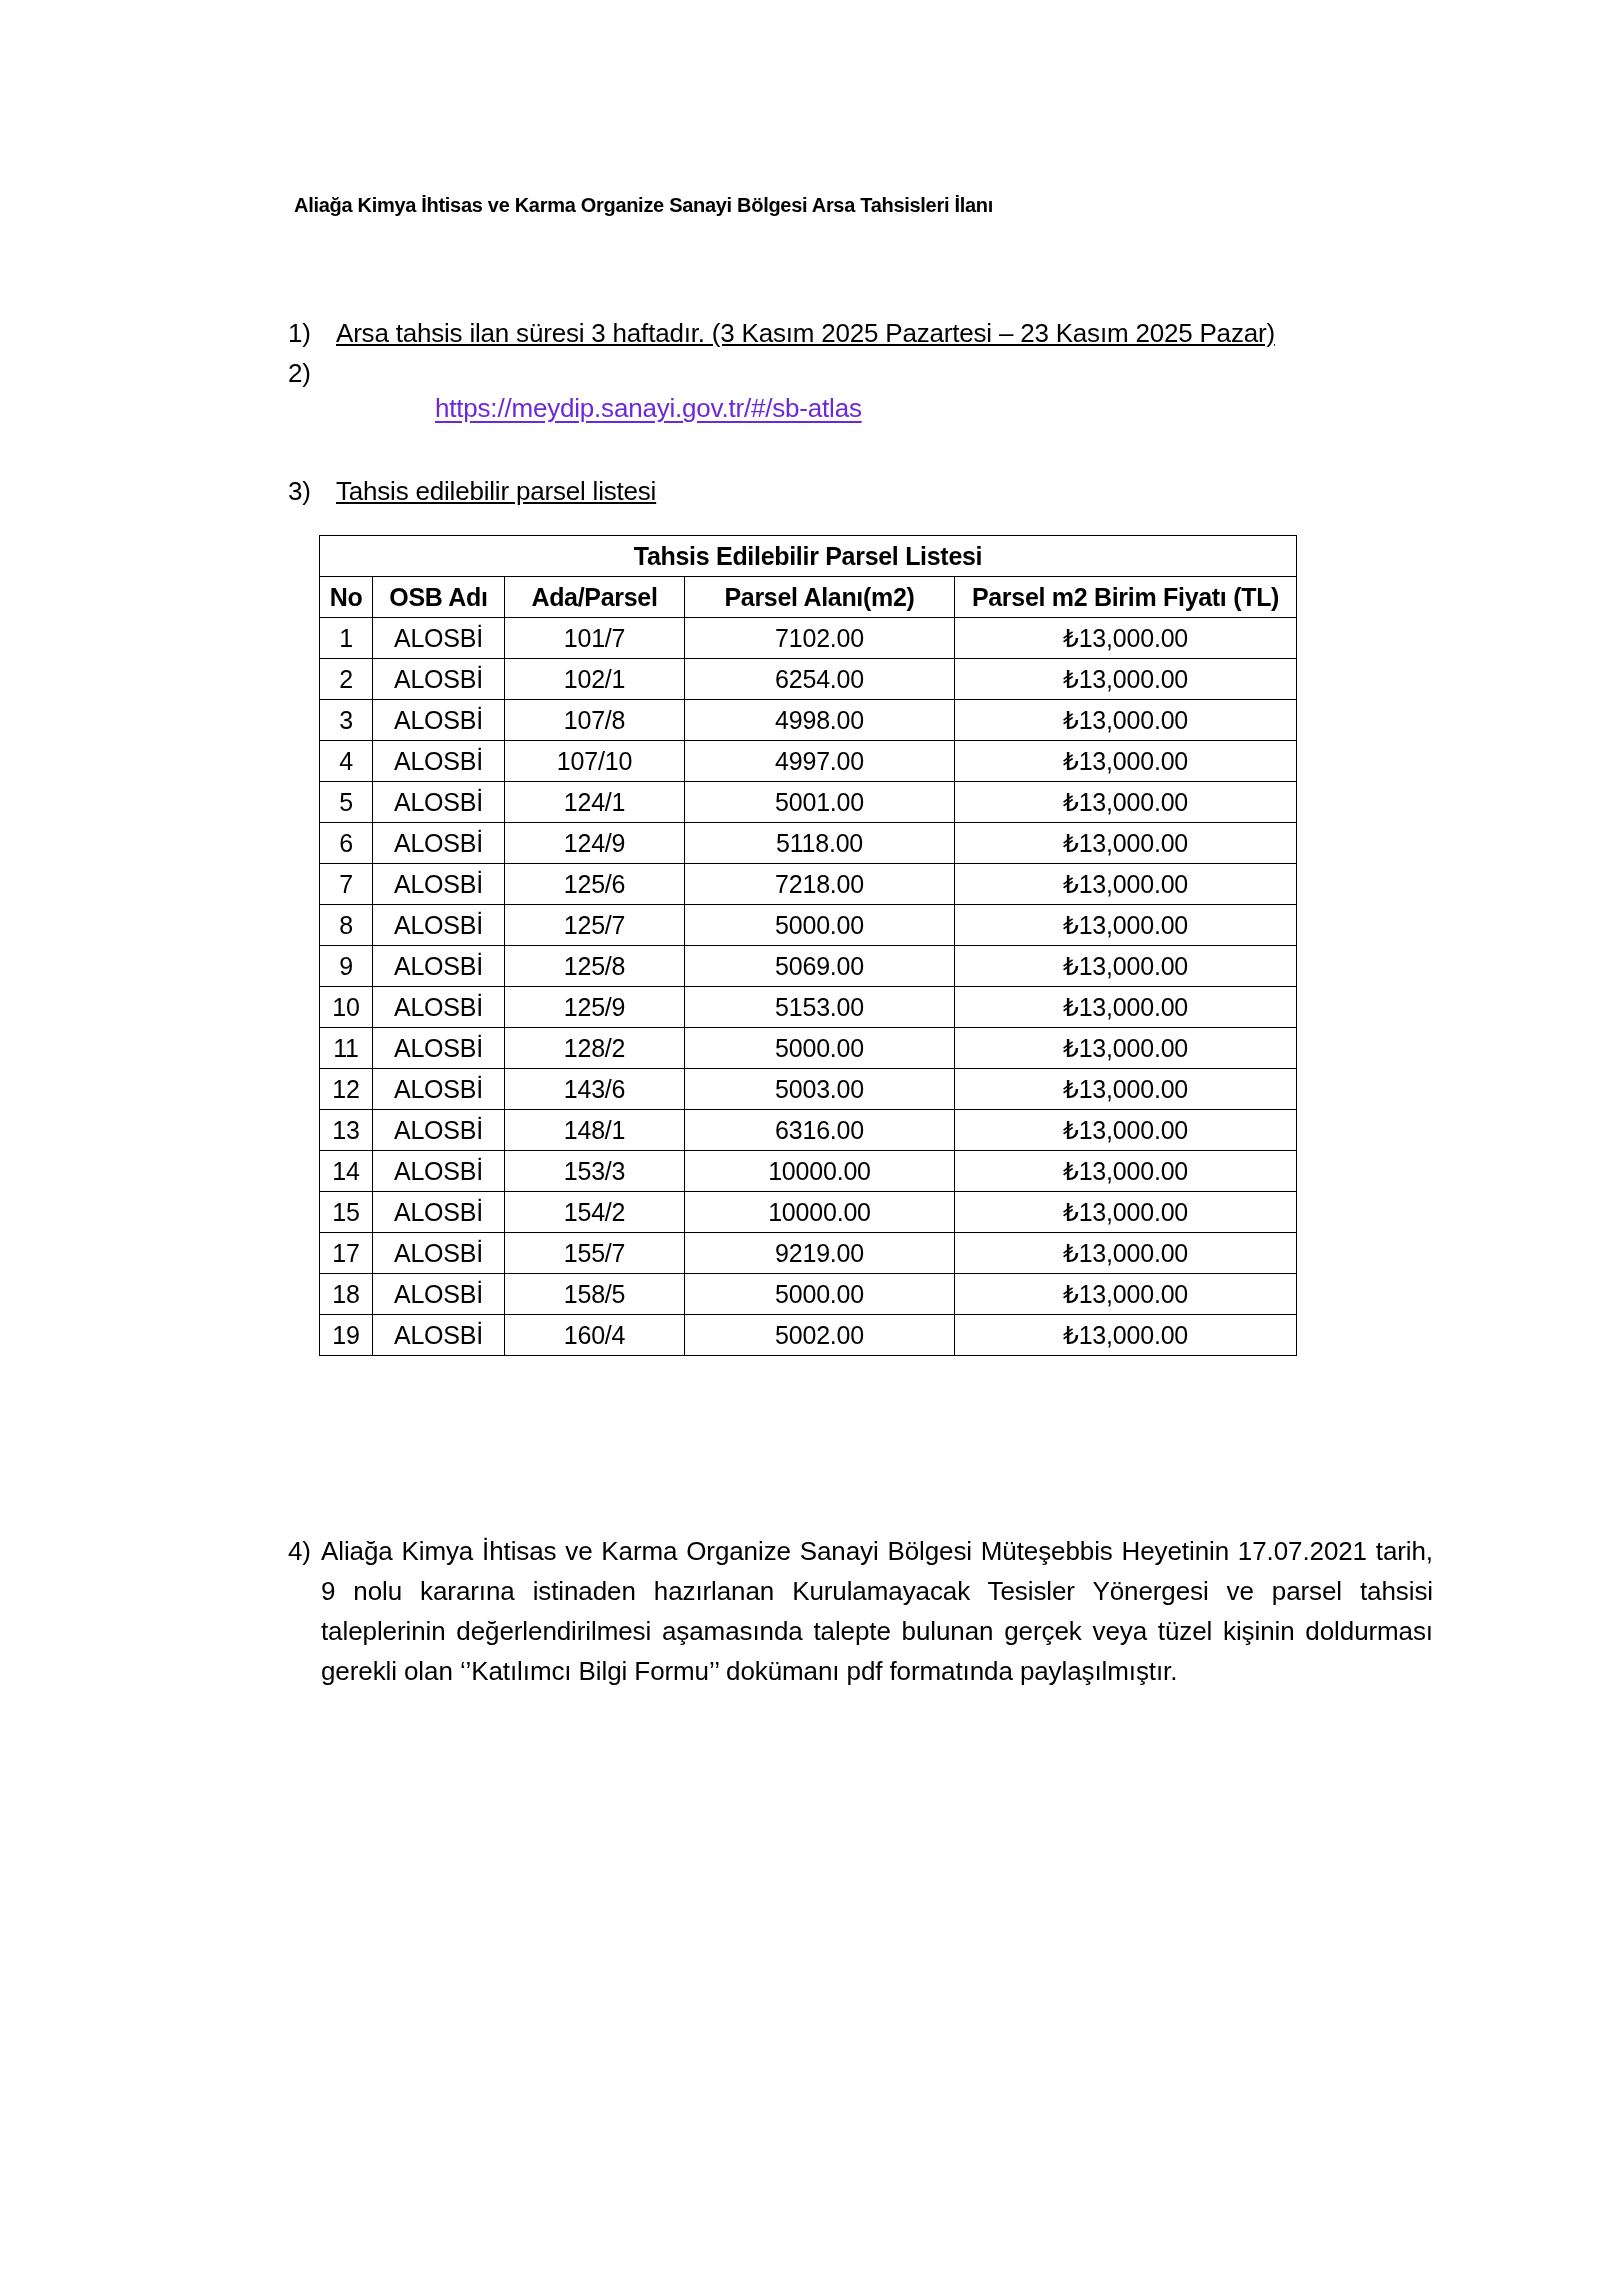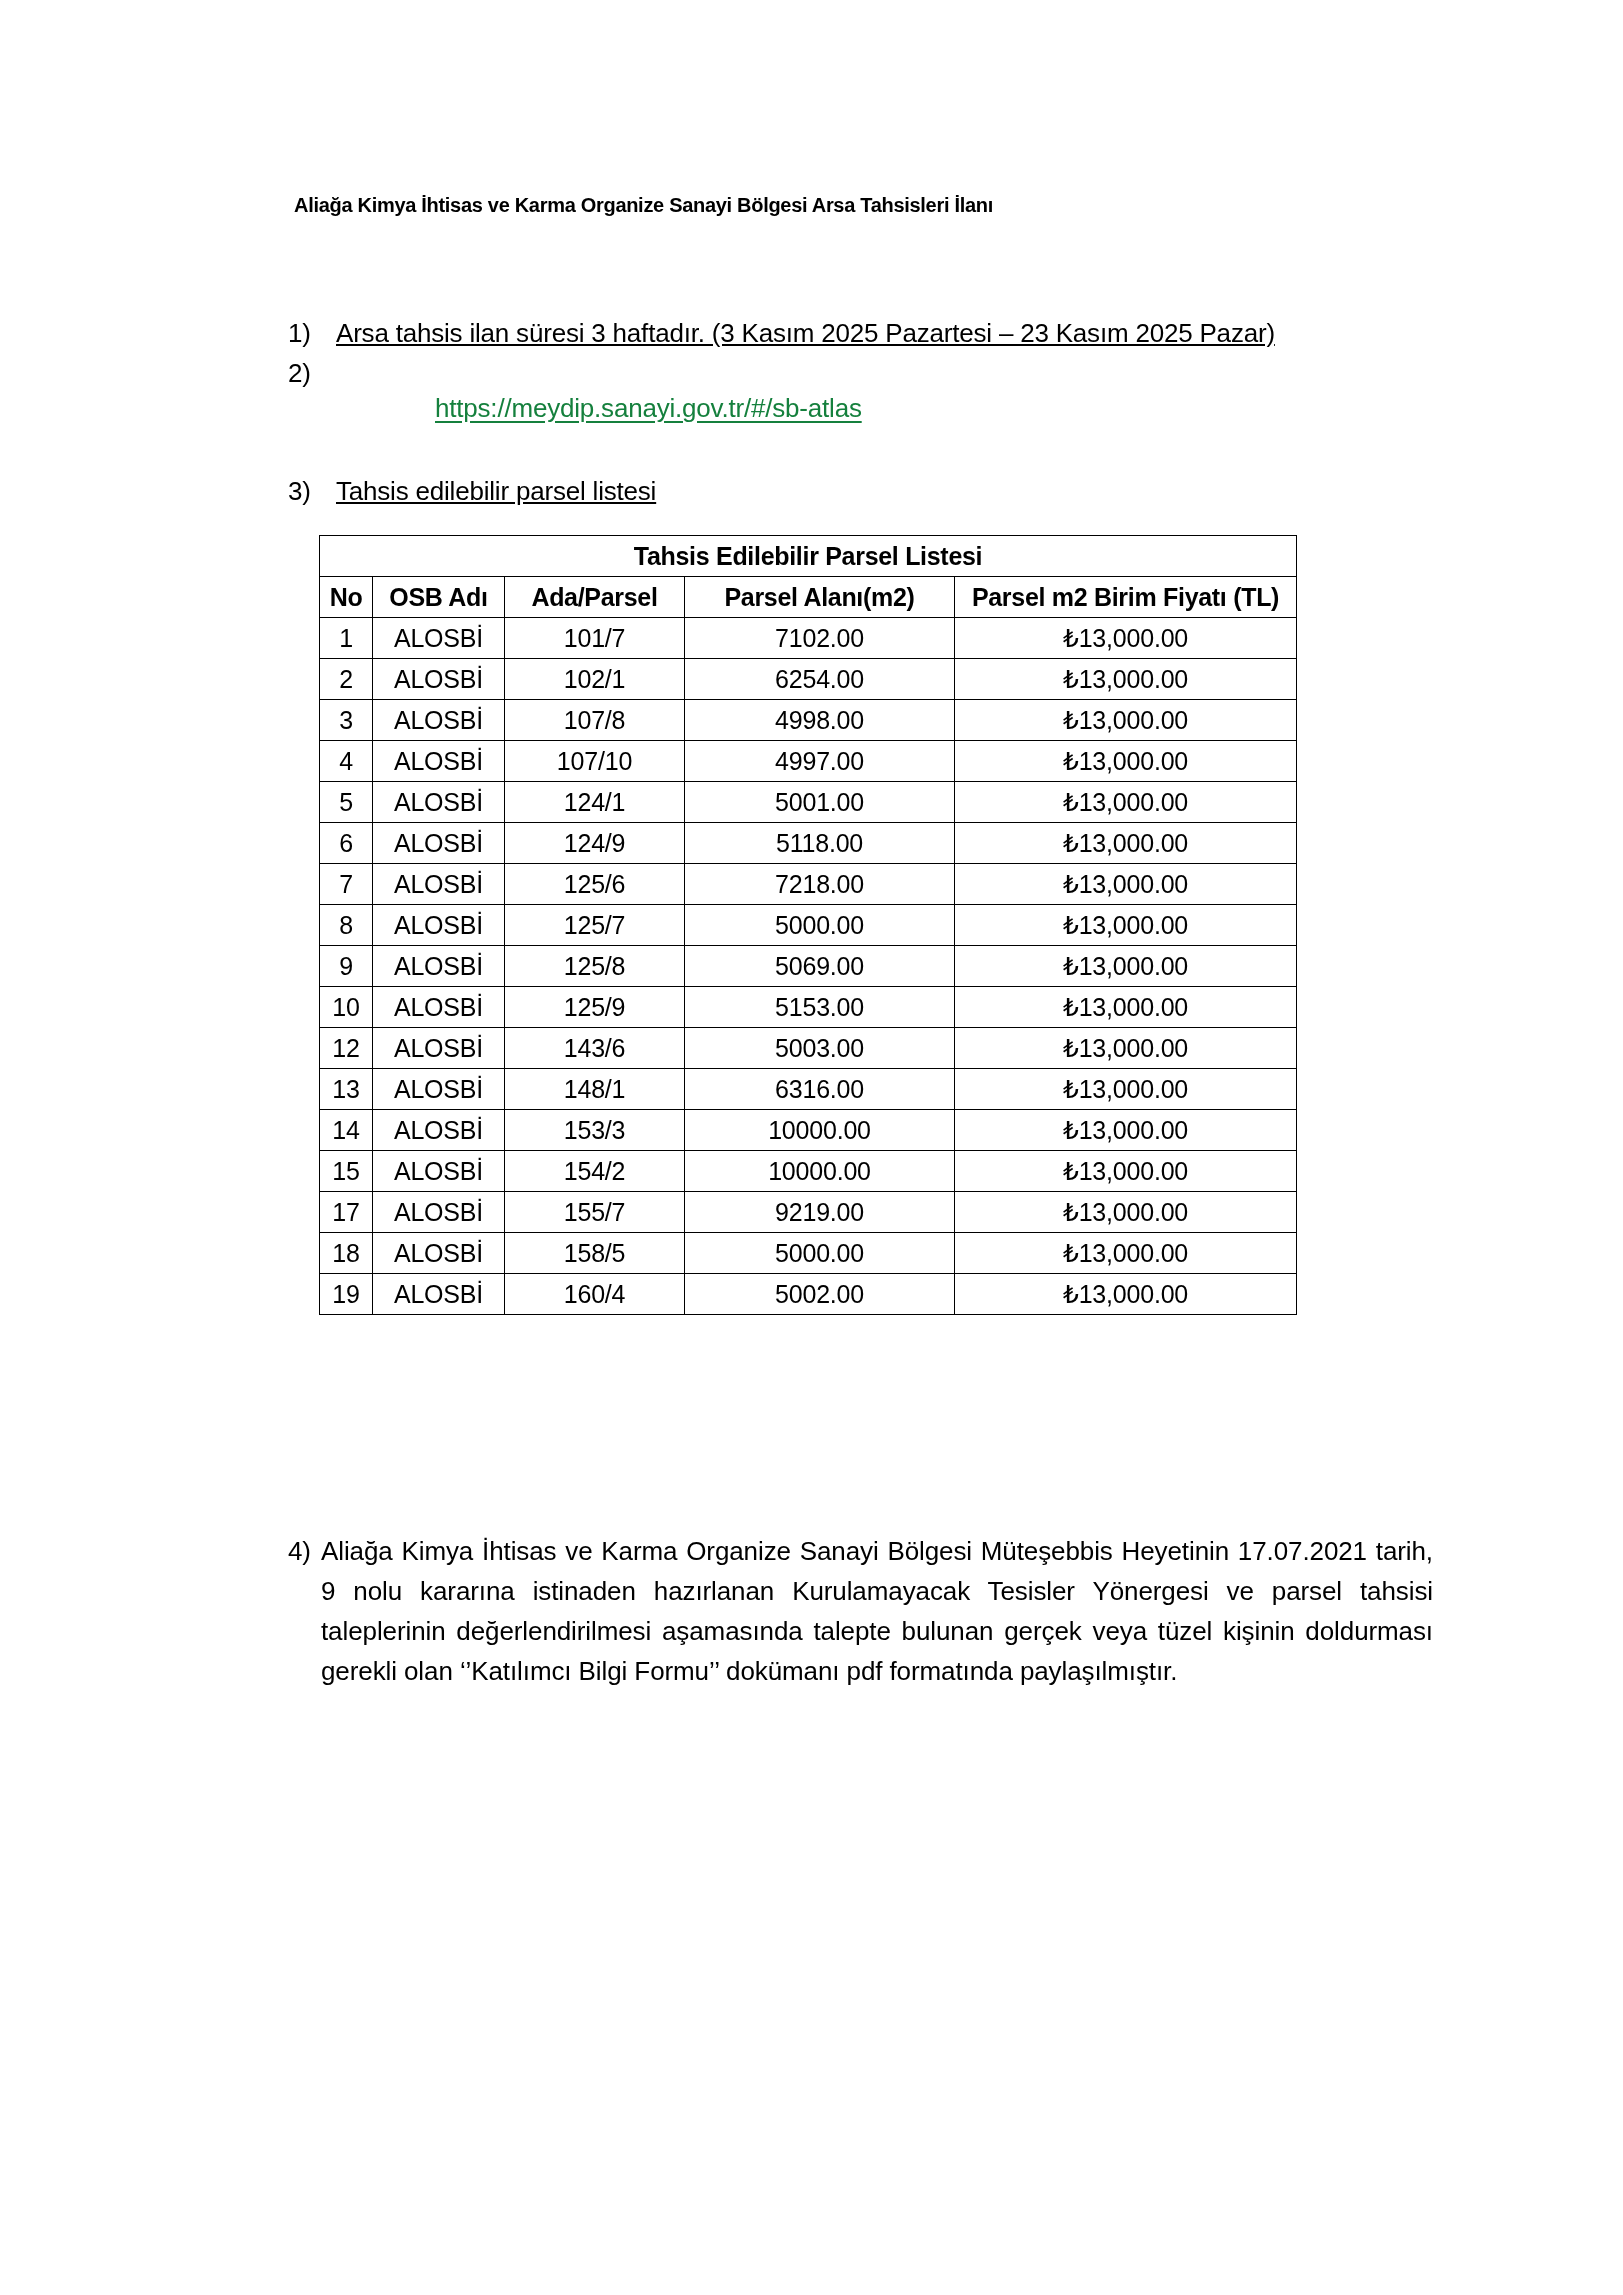--- a/index.html
+++ b/index.html
@@ -11,21 +11,21 @@
   .title {
     position: absolute; left: 0; width: 1287px; top: 194px;
     text-align: center; font-weight: bold; font-size: 20px;
     letter-spacing: -0.3px;
   }
   .item { position: absolute; font-size: 26px; line-height: 39px; letter-spacing: -0.2px; }
   .num { position: absolute; left: 0; }
   .txt { position: absolute; left: 48px; white-space: nowrap; text-decoration: underline; }
   .link {
     position: absolute; left: 435px; top: 393px; font-size: 26px;
-    color: #15803d; text-decoration: underline; text-underline-offset: 3.9px;
+    color: #6d28d9; text-decoration: underline; text-underline-offset: 3.9px;
     letter-spacing: -0.2px; white-space: nowrap;
   }
   table.parcels {
     position: absolute; left: 319px; top: 535px; width: 977px;
     border-collapse: collapse; table-layout: fixed;
     font-size: 25px;
   }
   table.parcels td, table.parcels th {
     border: 1.6px solid #000; text-align: center; padding: 0;
     height: 40px; line-height: 40px; overflow: hidden; white-space: nowrap;
@@ -148,20 +148,27 @@
         <td>₺13,000.00</td>
       </tr>
       <tr>
         <td>10</td>
         <td>ALOSBİ</td>
         <td>125/9</td>
         <td>5153.00</td>
         <td>₺13,000.00</td>
       </tr>
       <tr>
+        <td>11</td>
+        <td>ALOSBİ</td>
+        <td>128/2</td>
+        <td>5000.00</td>
+        <td>₺13,000.00</td>
+      </tr>
+      <tr>
         <td>12</td>
         <td>ALOSBİ</td>
         <td>143/6</td>
         <td>5003.00</td>
         <td>₺13,000.00</td>
       </tr>
       <tr>
         <td>13</td>
         <td>ALOSBİ</td>
         <td>148/1</td>

